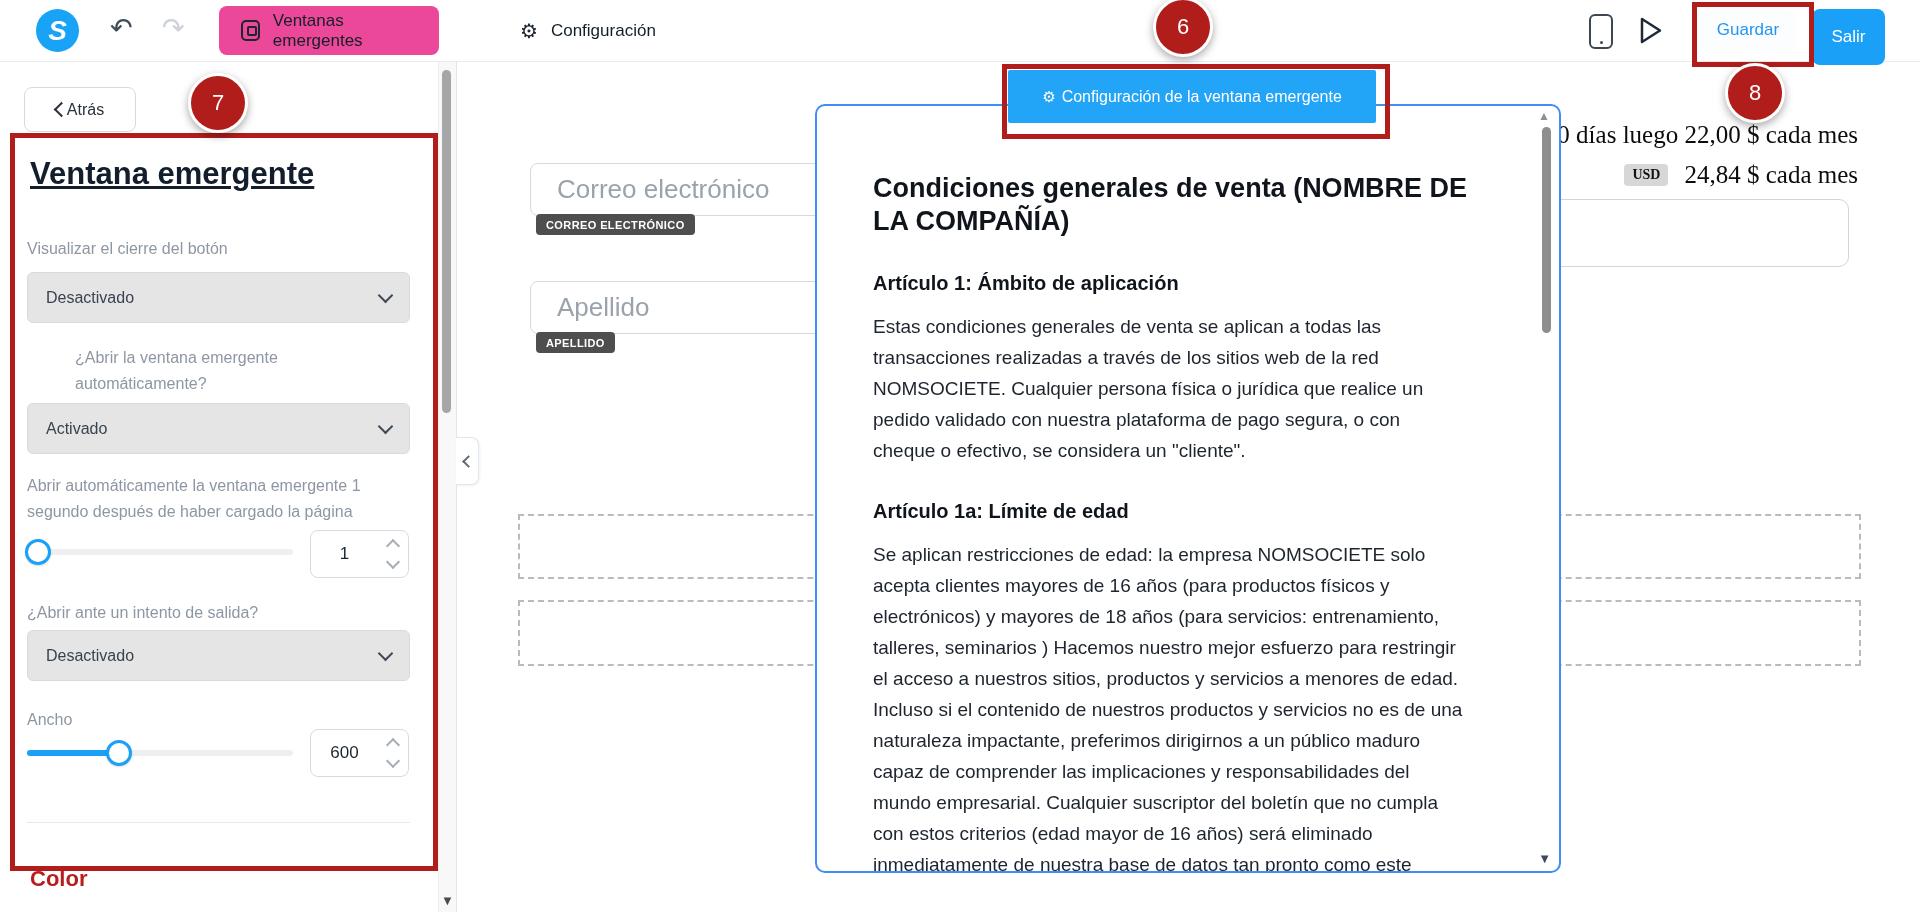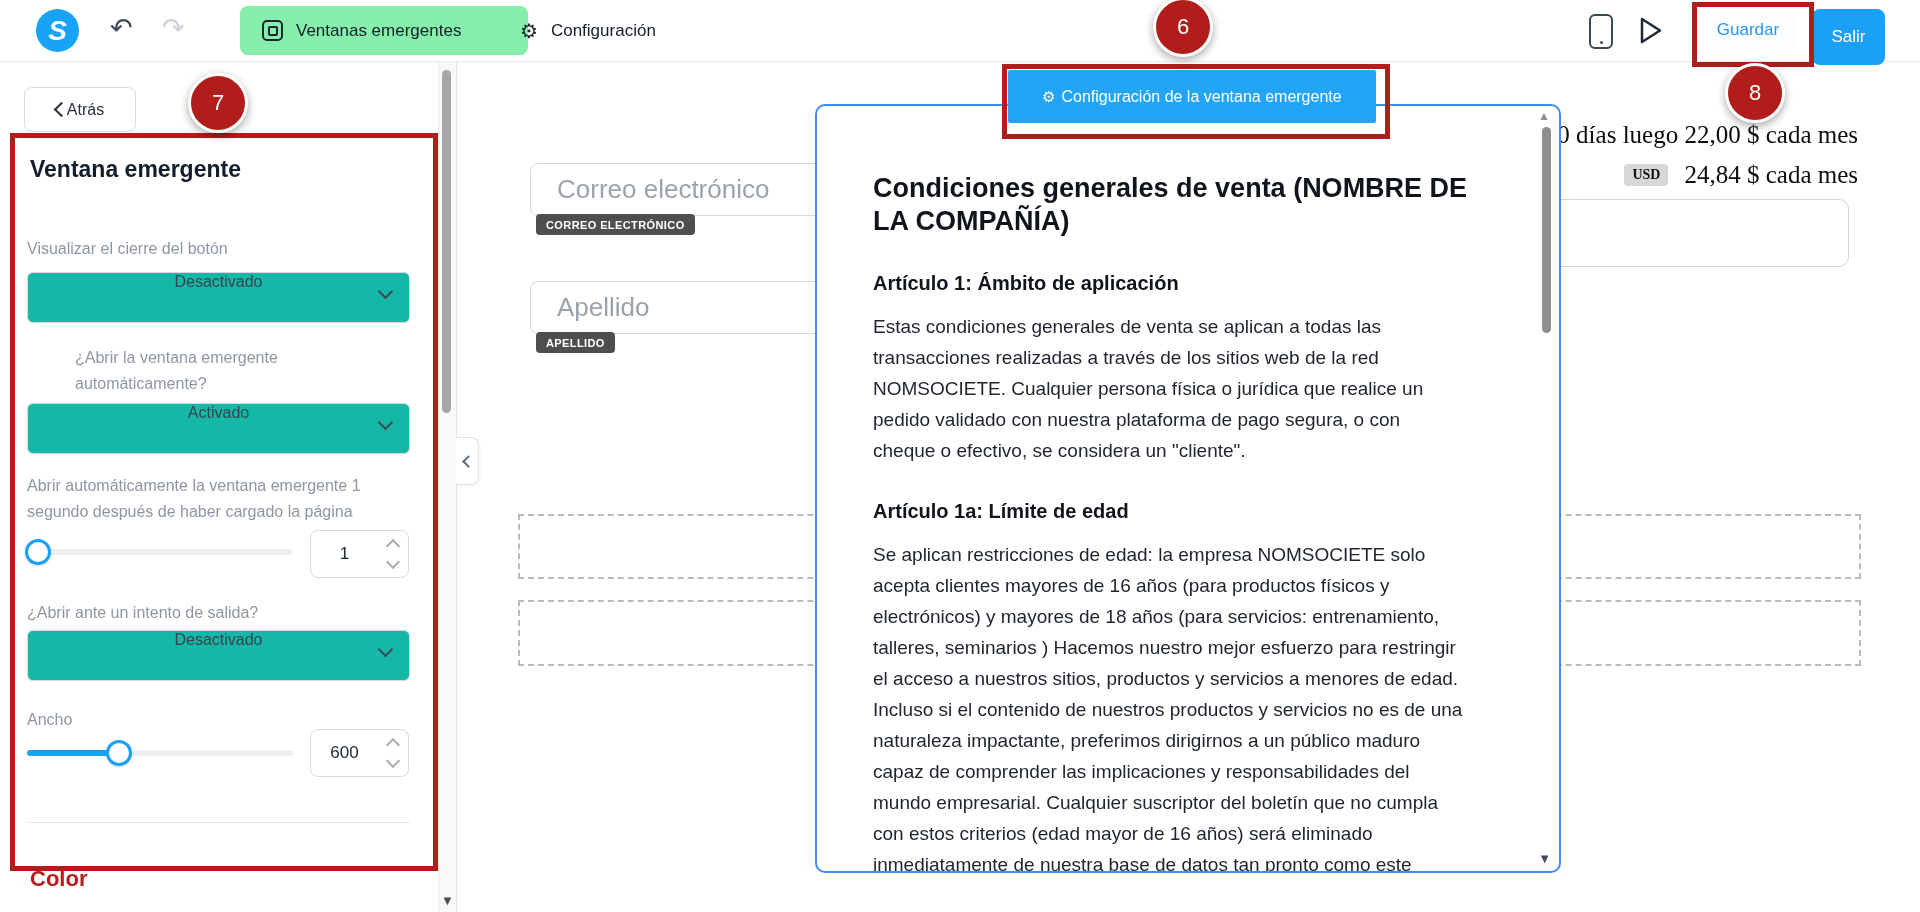--- a/index.html
+++ b/index.html
@@ -9,21 +9,21 @@
   
   .topbar{position:absolute;left:0;top:0;width:1920px;height:61px;background:#fff;
           border-bottom:1px solid #e8eaed;z-index:30;}
   .logo{position:absolute;left:36px;top:9px;width:43px;height:43px;border-radius:50%;
         background:#18a3f6;color:#fff;font-weight:bold;font-style:italic;font-size:28px;
         display:flex;align-items:center;justify-content:center;}
   .undo{position:absolute;left:110px;top:12px;font-size:27px;color:#414c59;cursor:pointer;}
   .redo{position:absolute;left:162px;top:12px;font-size:27px;color:#ccd2d8;cursor:pointer;}
   .tab{position:absolute;top:6px;height:49px;border-radius:8px;display:flex;align-items:center;
        gap:13px;padding:0 22px;font-size:17px;color:#141e2a;box-sizing:border-box;cursor:pointer;}
-  .tab-popups{left:240px;width:288px;background:#86efac;}
+  .tab-popups{left:219px;width:220px;background:#ec4899;}
   .tab-config{left:498px;}
   .popup-frame-icon{width:17px;height:17px;border:2px solid #1c2530;border-radius:5px;position:relative;}
   .popup-frame-icon::after{content:"";position:absolute;left:3.5px;top:3.5px;width:6px;height:6px;
        border:2px solid #1c2530;border-radius:2px;}
   .gear-glyph{font-size:20px;color:#1c2530;}
   .phone-icon{position:absolute;left:1589px;top:14px;width:20px;height:31px;
        border:2.5px solid #3c4754;border-radius:6px;}
   .phone-icon::after{content:"";position:absolute;left:50%;bottom:3px;width:3px;height:3px;
        margin-left:-1.5px;border-radius:50%;background:#3c4754;}
   .play-icon{position:absolute;left:1638px;top:16px;}
@@ -35,25 +35,25 @@
        justify-content:center;cursor:pointer;}
 
   
   .sidebar{position:absolute;left:0;top:61px;width:456px;height:851px;background:#fff;
        border-right:1px solid #e3e6e9;z-index:5;}
   .back-btn{position:absolute;left:24px;top:26px;width:110px;height:43px;border:1px solid #d7dbe0;
        border-radius:8px;background:#fff;display:flex;align-items:center;justify-content:center;
        gap:0;font-size:16px;color:#29323d;cursor:pointer;}
   .chev-left{width:9px;height:9px;border-left:2px solid #29323d;border-bottom:2px solid #29323d;
        transform:rotate(45deg);}
-  .sb-title{position:absolute;left:30px;top:95px;font-size:23px;font-weight:bold;color:#121e2b;}
+  .sb-title{position:absolute;left:30px;top:95px;font-size:31px;font-weight:bold;color:#121e2b;text-decoration:underline;}
   .sb-label{position:absolute;left:27px;font-size:16px;color:#8d97a3;line-height:26px;}
   .select{position:absolute;left:27px;width:383px;height:51px;border:1px solid #d7dbe0;
-       border-radius:6px;background:#14b8a6;display:flex;align-items:center;padding:0 18px;
-       box-sizing:border-box;font-size:16px;color:#39434f;cursor:pointer;flex-direction:column;}
+       border-radius:6px;background:#e5e5e5;display:flex;align-items:center;padding:0 18px;
+       box-sizing:border-box;font-size:16px;color:#39434f;cursor:pointer;}
   .select .caret{margin-left:auto;width:9px;height:9px;border-right:2px solid #3f4a57;
        border-bottom:2px solid #3f4a57;transform:rotate(45deg);margin-top:-5px;}
   .slider{position:absolute;left:27px;width:266px;height:6px;border-radius:3px;background:#edeff1;cursor:pointer;}
   .slider .fill{position:absolute;left:0;top:0;height:6px;border-radius:3px;background:#1ba0f8;}
   .slider .thumb{position:absolute;top:-10px;width:26px;height:26px;background:#fff;
        border:3px solid #1ba0f8;border-radius:50%;box-sizing:border-box;
        box-shadow:0 1px 2px rgba(0,0,0,.15);cursor:grab;}
   .stepper{position:absolute;left:310px;width:99px;height:48px;border:1px solid #d7dbe0;
        border-radius:8px;background:#fff;display:flex;align-items:center;box-sizing:border-box;}
   .stepper .num{flex:1;text-align:center;font-size:17px;color:#1b2531;}
@@ -93,21 +93,21 @@
        font-size:25px;color:#0c0c0c;white-space:nowrap;cursor:pointer;}
   .price-row{position:absolute;right:62px;top:161px;display:flex;align-items:center;gap:16px;cursor:pointer;}
   .usd-badge{background:#d7d7d7;border-radius:4px;font-family:"Liberation Serif",serif;font-size:14px;
        font-weight:bold;color:#111;padding:3px 8px;}
   .price-text{font-family:"Liberation Serif",serif;font-size:25px;color:#0c0c0c;}
   .right-box{position:absolute;left:1502px;top:199px;width:345px;height:66px;border:1px solid #d2d6da;
        border-radius:10px;background:#fff;cursor:text;}
 
   
   .config-btn{position:absolute;left:1008px;top:70px;width:368px;height:53px;background:#22a4f7;
-       color:#fff;font-size:16px;line-height:22px;display:flex;align-items:center;
+       color:#fff;font-size:16px;line-height:22px;display:flex;align-items:center;justify-content:center;
        text-align:center;z-index:10;border-radius:2px;padding:4px 34px;box-sizing:border-box;cursor:pointer;}
   .config-btn .gear-white{font-size:15px;margin-right:6px;}
   .modal{position:absolute;left:815px;top:104px;width:746px;height:769px;background:#fff;
        border:2px solid #418df6;border-radius:10px;z-index:9;box-sizing:border-box;overflow:hidden;}
   .modal-content{padding:66px 86px 0 56px;}
   .modal-title{font-size:27px;font-weight:bold;line-height:33px;color:#10151c;margin:0;}
   .modal-h2{font-size:20px;font-weight:bold;color:#10151c;margin:34px 0 0 0;}
   .modal-p{font-size:19px;line-height:31px;color:#1d242e;margin:16px 10px 0 0;}
   .m-scroll-up{position:absolute;right:9px;top:3px;font-size:12px;color:#8f8f8f;cursor:pointer;}
   .m-scroll-thumb{position:absolute;right:8px;top:21px;width:9px;height:206px;background:#8e8e8e;

